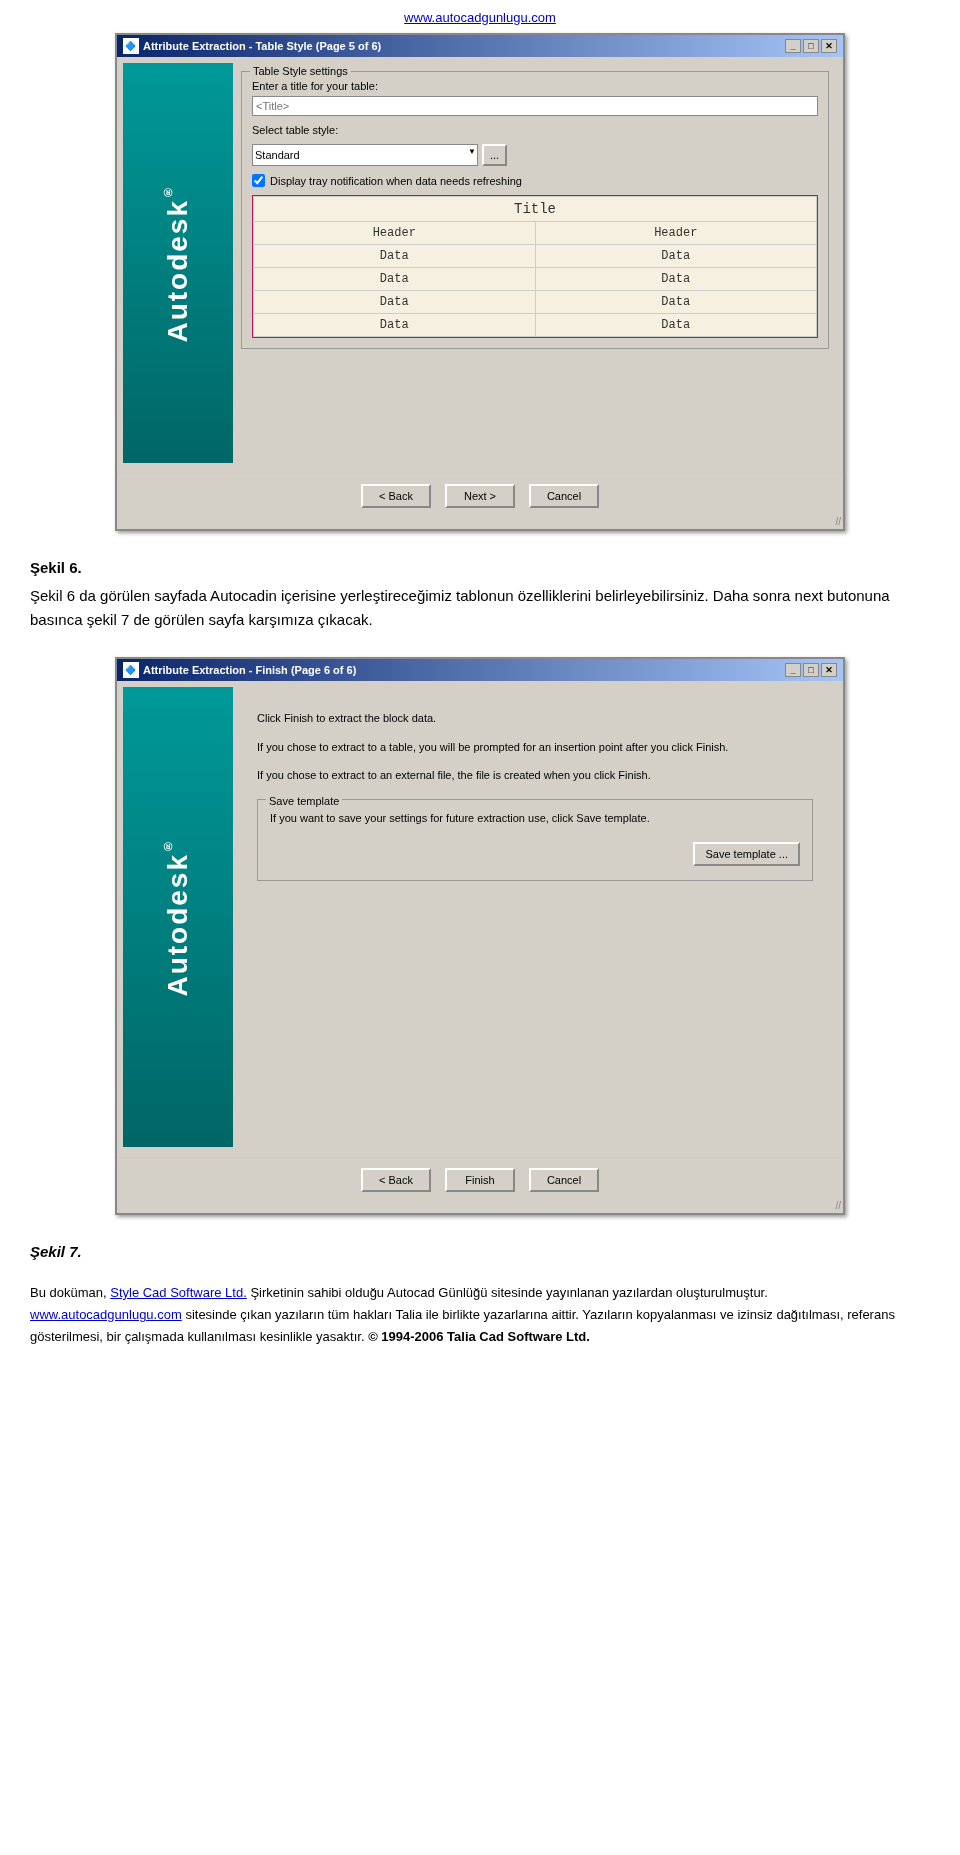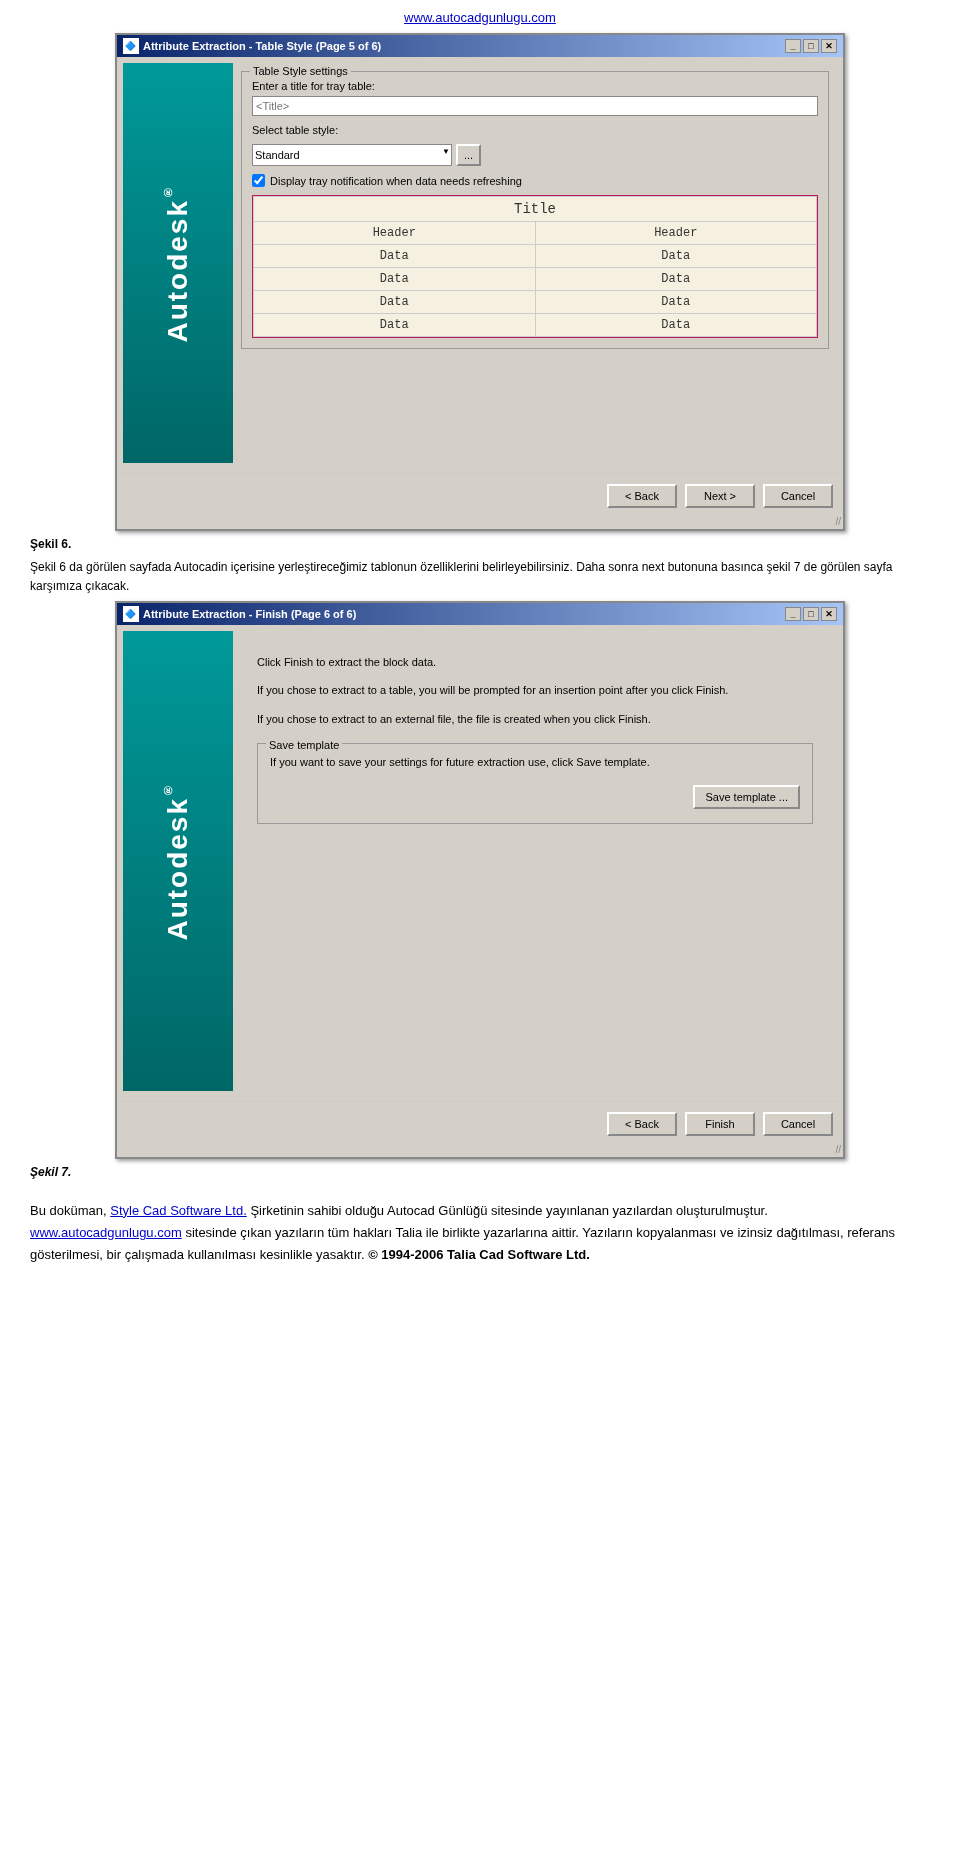--- a/index.html
+++ b/index.html
@@ -139,21 +139,21 @@
       padding: 1px 3px;
       color: #666;
     }
     .select-row {
       display: flex;
       align-items: center;
       gap: 4px;
       margin-top: 8px;
     }
     .win-select {
-      width: 200px;
+      width: 226px;
       height: 22px;
       border: 1px solid #888;
       background: white;
       font-size: 11px;
       padding: 1px 2px;
       appearance: none;
       -webkit-appearance: none;
       position: relative;
     }
     .select-wrapper {
@@ -206,22 +206,22 @@
       padding: 4px 2px;
       color: #333;
     }
     .table-title-row td {
       font-size: 14px;
     }
 
     
     .dialog-buttons {
       display: flex;
-      justify-content: flex-end;
-      gap: 8px;
+      justify-content: center;
+      gap: 14px;
       padding: 6px 10px 8px 10px;
       background: #d4d0c8;
     }
     .win-btn {
       height: 24px;
       min-width: 70px;
       padding: 0 10px;
       background: #d4d0c8;
       border: 2px solid;
       border-color: #fff #888 #888 #fff;
@@ -234,22 +234,22 @@
     .resize-grip {
       text-align: right;
       padding: 0 2px 2px 0;
       font-size: 10px;
       color: #888;
       background: #d4d0c8;
     }
 
     
     .section-text {
-      padding: 4px 30px;
-      font-size: 12px;
+      padding: 25px 30px;
+      font-size: 15px;
       line-height: 1.6;
     }
     .section-heading {
       font-weight: bold;
       margin-bottom: 4px;
     }
 
     
     .finish-dialog-content {
       padding: 14px 16px;
@@ -334,21 +334,21 @@
       <div class="autodesk-sidebar">
         <div class="autodesk-text">
           <span>Autodesk</span><span class="autodesk-r">®</span>
         </div>
       </div>
 
       <div class="dialog-main">
         <div class="group-box">
           <span class="group-box-title">Table Style settings</span>
 
-          <span class="label-text">Enter a title for tray table:</span>
+          <span class="label-text">Enter a title for your table:</span>
           <input class="win-input" type="text" value="" placeholder="&lt;Title&gt;" style="">
 
           <div style="margin-top:8px;">
             <span class="label-text">Select table style:</span>
             <div class="select-row">
               <div class="select-wrapper">
                 <select class="win-select">
                   <option>Standard</option>
                 </select>
               </div>

